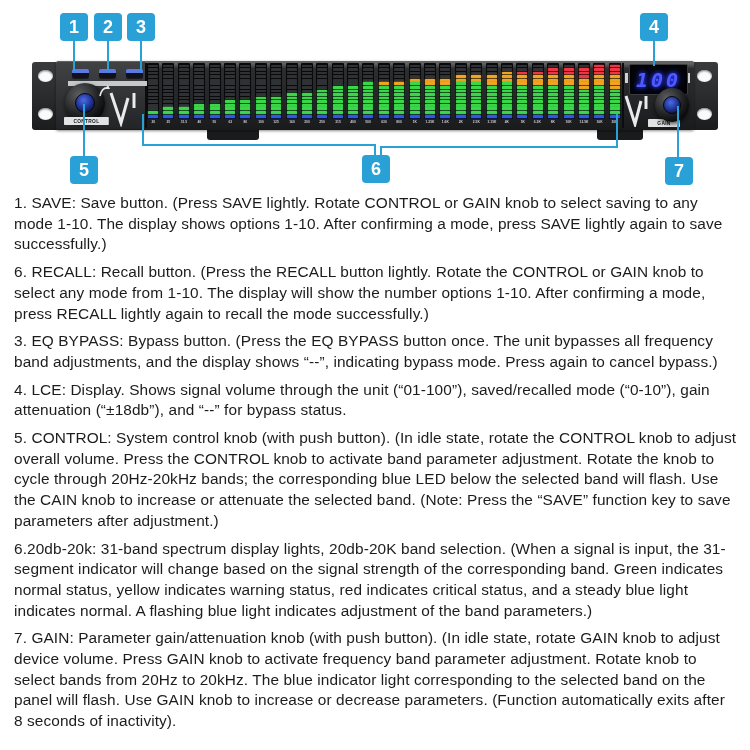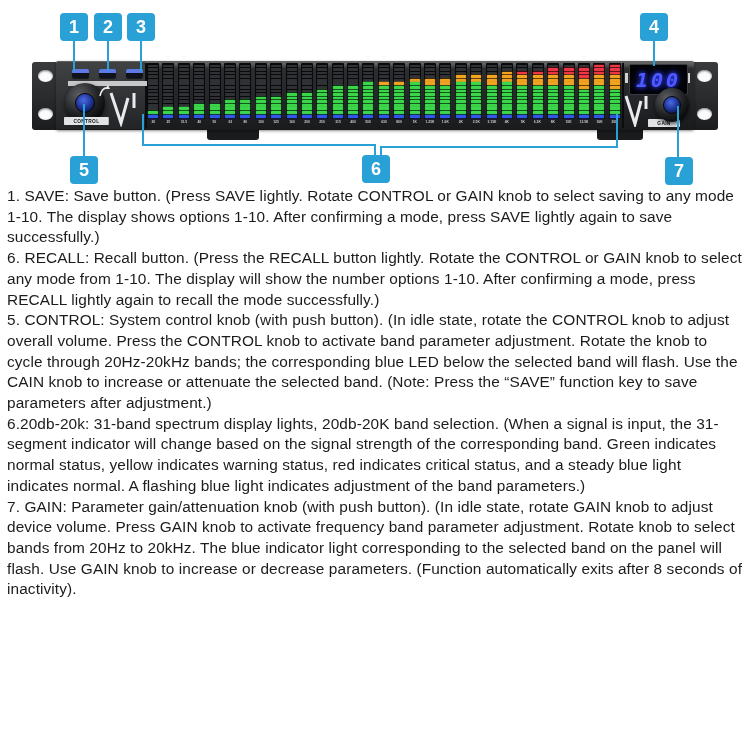--- a/index.html
+++ b/index.html
@@ -83,21 +83,21 @@
   .sg-off{background:#303134;}
   .sg-g{background:#3bd64a;box-shadow:0 0 2px #27b337;}
   .sg-y{background:#f2a322;box-shadow:0 0 2px #cf8a12;}
   .sg-r{background:#ee3644;box-shadow:0 0 2px #cc2230;}
   .sg-b{background:#3156e8;height:3.4px;box-shadow:0 0 2px #2443cc;}
   .band-label{font-size:6px;transform:scale(.55);transform-origin:center top;
         color:#c9ccd0;margin-top:1px;white-space:nowrap;font-weight:bold;}
   
   .desc{position:absolute;left:7px;top:186px;width:737px;color:#1c1c1d;
         font-size:15.4px;line-height:20.7px;letter-spacing:.1px;}
-  .desc p{margin:0;}
+  .desc p{margin:7px;}
 </style>
 </head>
 <body>
 
 <div class="stage">
 
   <div class="cl cl1"></div>
   <div class="cl cl2"></div>
   <div class="cl cl3"></div>
   <div class="cl cl4"></div>
@@ -787,17 +787,19 @@
     </svg>
     <div class="knob k-gain">
       <div class="knob-inner"></div>
     </div>
     <div class="knob-label lab-gain">GAIN</div>
   </div>
 
   <div class="desc">
     <p>1. SAVE: Save button. (Press SAVE lightly. Rotate CONTROL or GAIN knob to select saving to any mode 1-10. The display shows options 1-10. After confirming a mode, press SAVE lightly again to save successfully.)</p>
     <p>6. RECALL: Recall button. (Press the RECALL button lightly. Rotate the CONTROL or GAIN knob to select any mode from 1-10. The display will show the number options 1-10. After confirming a mode, press RECALL lightly again to recall the mode successfully.)</p>
+    <p>3. EQ BYPASS: Bypass button. (Press the EQ BYPASS button once. The unit bypasses all frequency band adjustments, and the display shows “--”, indicating bypass mode. Press again to cancel bypass.)</p>
+    <p>4. LCE: Display. Shows signal volume through the unit (“01-100”), saved/recalled mode (“0-10”), gain attenuation (“±18db”), and “--” for bypass status.</p>
     <p>5. CONTROL: System control knob (with push button). (In idle state, rotate the CONTROL knob to adjust overall volume. Press the CONTROL knob to activate band parameter adjustment. Rotate the knob to cycle through 20Hz-20kHz bands; the corresponding blue LED below the selected band will flash. Use the CAIN knob to increase or attenuate the selected band. (Note: Press the “SAVE” function key to save parameters after adjustment.)</p>
     <p>6.20db-20k: 31-band spectrum display lights, 20db-20K band selection. (When a signal is input, the 31-segment indicator will change based on the signal strength of the corresponding band. Green indicates normal status, yellow indicates warning status, red indicates critical status, and a steady blue light indicates normal. A flashing blue light indicates adjustment of the band parameters.)</p>
     <p>7. GAIN: Parameter gain/attenuation knob (with push button). (In idle state, rotate GAIN knob to adjust device volume. Press GAIN knob to activate frequency band parameter adjustment. Rotate knob to select bands from 20Hz to 20kHz. The blue indicator light corresponding to the selected band on the panel will flash. Use GAIN knob to increase or decrease parameters. (Function automatically exits after 8 seconds of inactivity).</p>
   </div>
 </div>
 
 </body></html>

